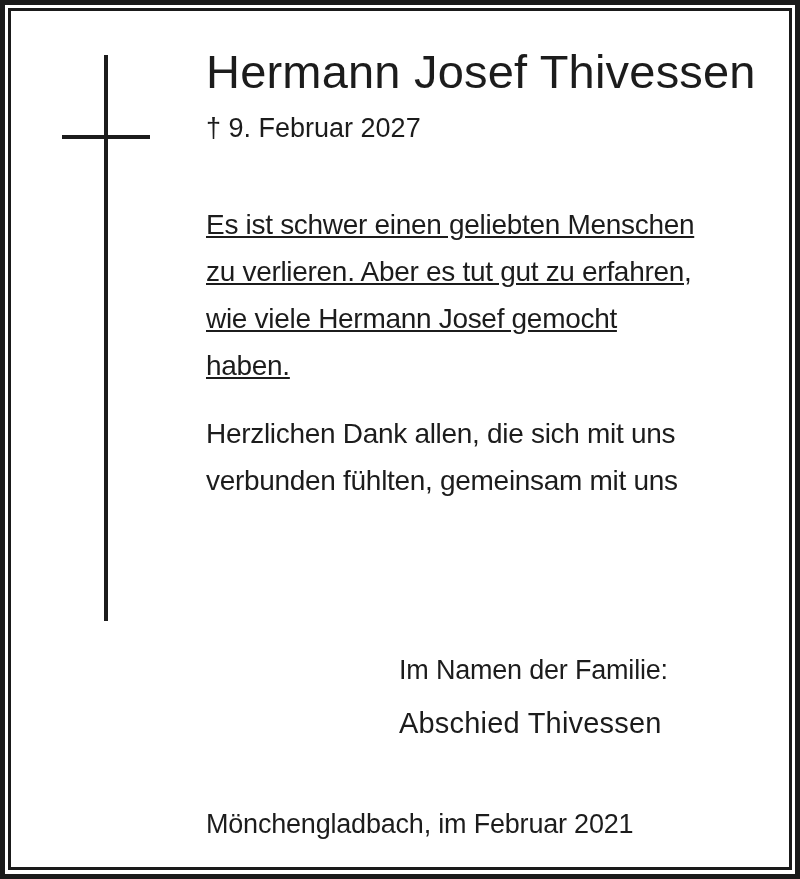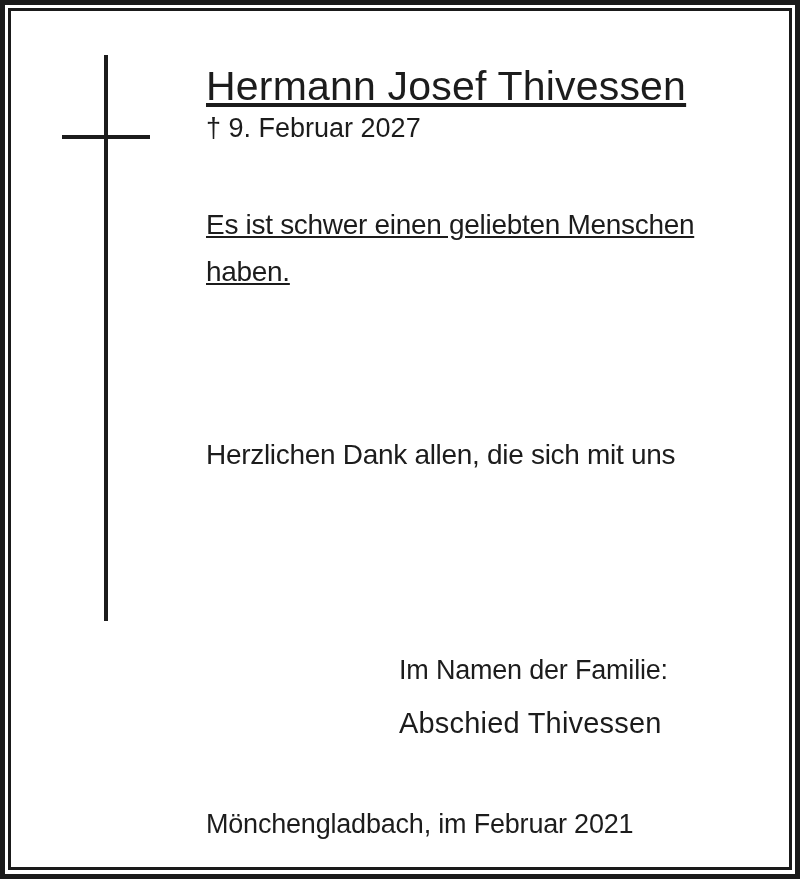--- a/index.html
+++ b/index.html
@@ -36,41 +36,40 @@
     background: #1c1c1c;
   }
   .cross-h {
     position: absolute;
     left: 62px; top: 135px;
     width: 88px; height: 4px;
     background: #1c1c1c;
   }
   .abs { position: absolute; white-space: nowrap; }
   .title {
-    left: 206px; top: 58px;
-    font-size: 41px;
+    left: 206px; top: 44px;
+    font-size: 47px;
     line-height: 56px;
     font-weight: 500;
     letter-spacing: 0.2px;
-    text-decoration: underline;
   }
   .date {
     left: 206px; top: 110px;
     font-size: 27px;
     line-height: 36px;
   }
   .para {
     left: 206px;
     font-size: 28px;
     line-height: 47px;
     letter-spacing: -0.3px;
   }
   .para .line { display: block; }
   .para1 { top: 201px; text-decoration: underline; }
-  .para2 { top: 431px; }
+  .para2 { top: 410px; }
   .sig-label {
     left: 399px; top: 650px;
     font-size: 27px;
     line-height: 40px;
     letter-spacing: -0.2px;
   }
   .sig-name {
     left: 399px; top: 702px;
     font-size: 29px;
     line-height: 42px;
@@ -93,23 +92,26 @@
 <div>
   <div class="cross-v"></div>
   <div class="cross-h"></div>
 </div>
 
 <div class="abs title">Hermann Josef Thivessen</div>
 <div class="abs date">† 9. Februar 2027</div>
 
 <div class="abs para para1">
   <span class="line">Es ist schwer einen geliebten Menschen</span>
+  <span class="line">zu verlieren. Aber es tut gut zu erfahren,</span>
+  <span class="line">wie viele Hermann Josef gemocht</span>
   <span class="line">haben.</span>
 </div>
 
 <div class="abs para para2">
   <span class="line">Herzlichen Dank allen, die sich mit uns</span>
+  <span class="line">verbunden fühlten, gemeinsam mit uns</span>
 </div>
 
 <div class="abs sig-label">Im Namen der Familie:</div>
 <div class="abs sig-name">Abschied Thivessen</div>
 
 <div class="abs footer">Mönchengladbach, im Februar 2021</div>
 
 </body></html>

